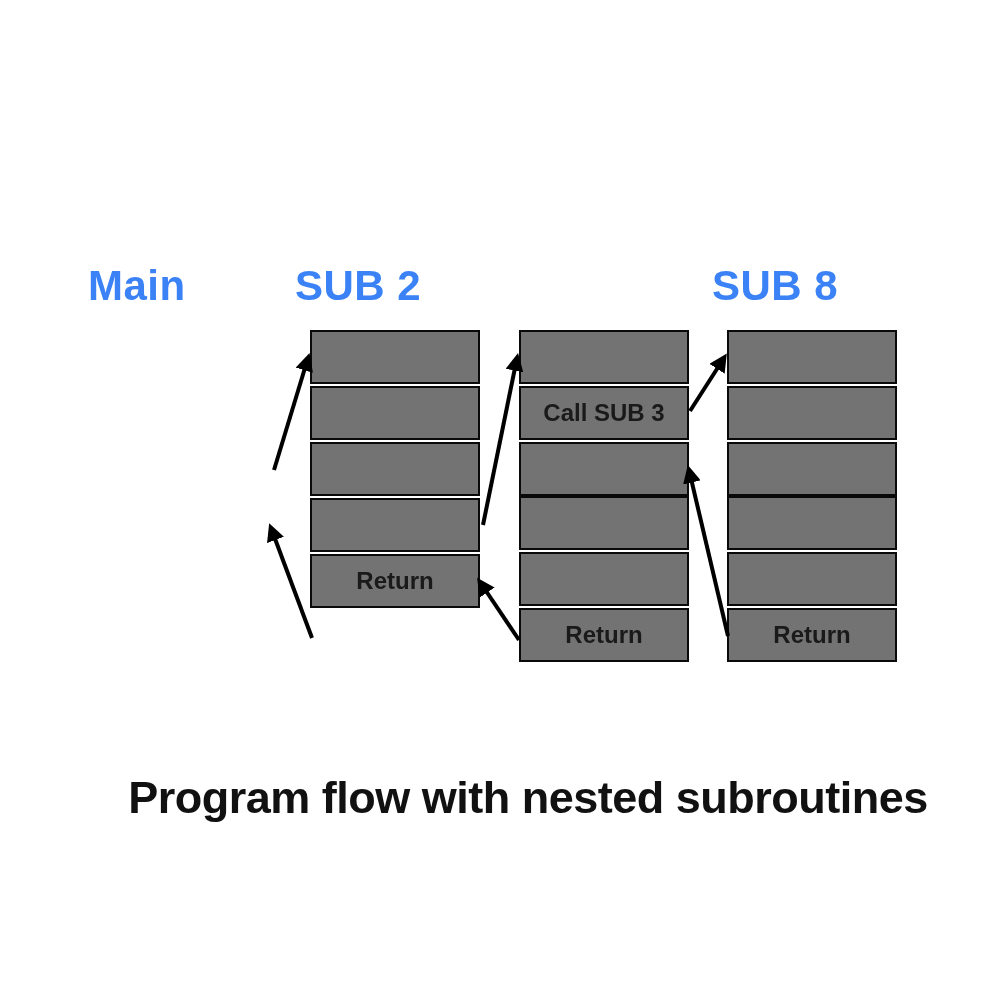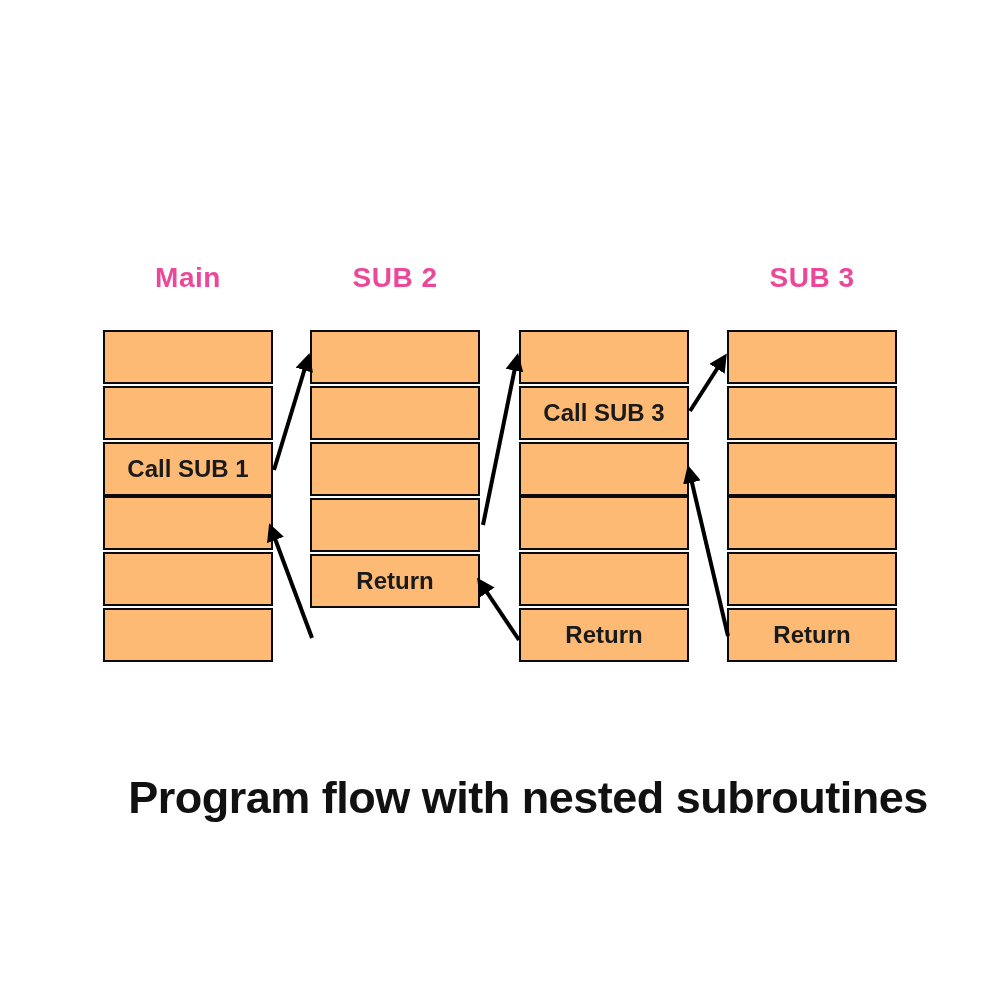--- a/index.html
+++ b/index.html
@@ -8,37 +8,36 @@
     width: 1000px;
     height: 1000px;
     background: #ffffff;
     font-family: "Liberation Sans", sans-serif;
     overflow: hidden;
   }
   .col-header {
     position: absolute;
     top: 262px;
     width: 200px;
-    text-align: center;
-    font-size: 28px;
+    font-size: 42px;
     font-weight: bold;
-    color: #ec4899;
+    color: #3b82f6;
     letter-spacing: 0.5px;
   }
   .stack {
     position: absolute;
     top: 330px;
     width: 170px;
   }
   .cell {
     box-sizing: border-box;
     width: 170px;
     height: 54px;
     margin-top: 2px;
-    background: #fdba74;
+    background: #737373;
     border: 2px solid #0a0a0a;
     display: flex;
     align-items: center;
     justify-content: center;
     font-size: 24px;
     font-weight: bold;
     color: #1a1a1a;
   }
   .cell:first-child { margin-top: 0; }
   .cell.group-start { margin-top: 0; } 
@@ -61,30 +60,22 @@
     padding-left: 28px;
   }
 </style>
 </head>
 <body>
 
 <div class="canvas">
 
   <div class="col-header" style="left:88px">Main</div>
   <div class="col-header" style="left:295px">SUB 2</div>
-  <div class="col-header" style="left:712px">SUB 3</div>
+  <div class="col-header" style="left:712px">SUB 8</div>
 
-  <div class="stack" style="left:103px">
-    <div class="cell"></div>
-    <div class="cell"></div>
-    <div class="cell">Call SUB 1</div>
-    <div class="cell group-start"></div>
-    <div class="cell"></div>
-    <div class="cell"></div>
-  </div>
 
   <div class="stack" style="left:310px">
     <div class="cell"></div>
     <div class="cell"></div>
     <div class="cell"></div>
     <div class="cell"></div>
     <div class="cell">Return</div>
   </div>
 
   <div class="stack" style="left:519px">

